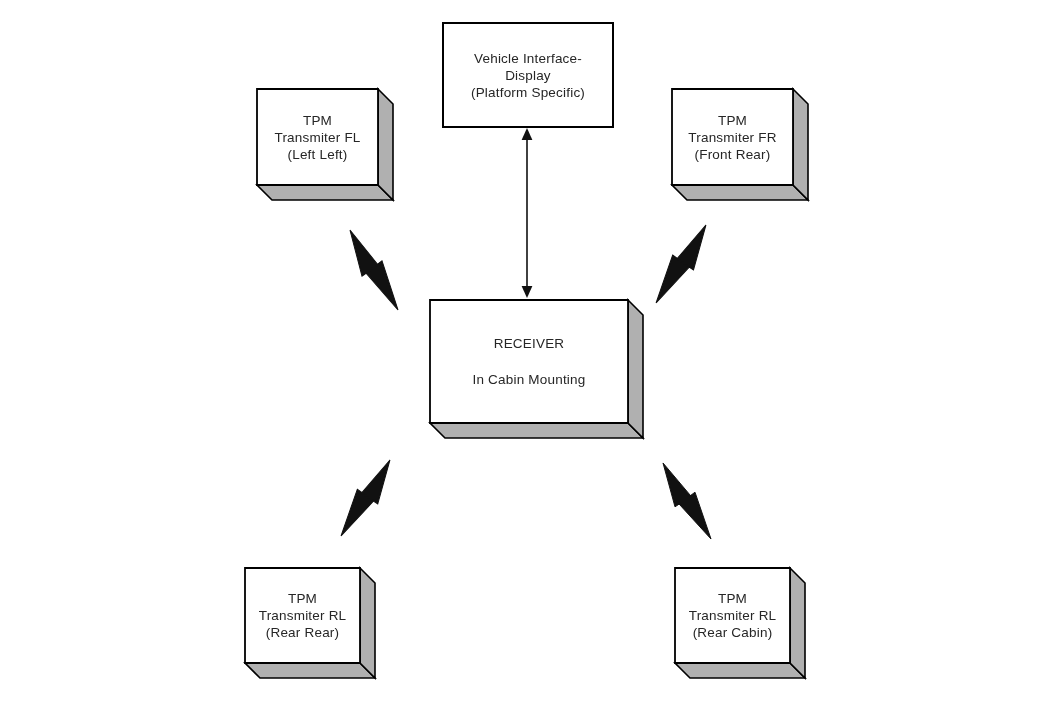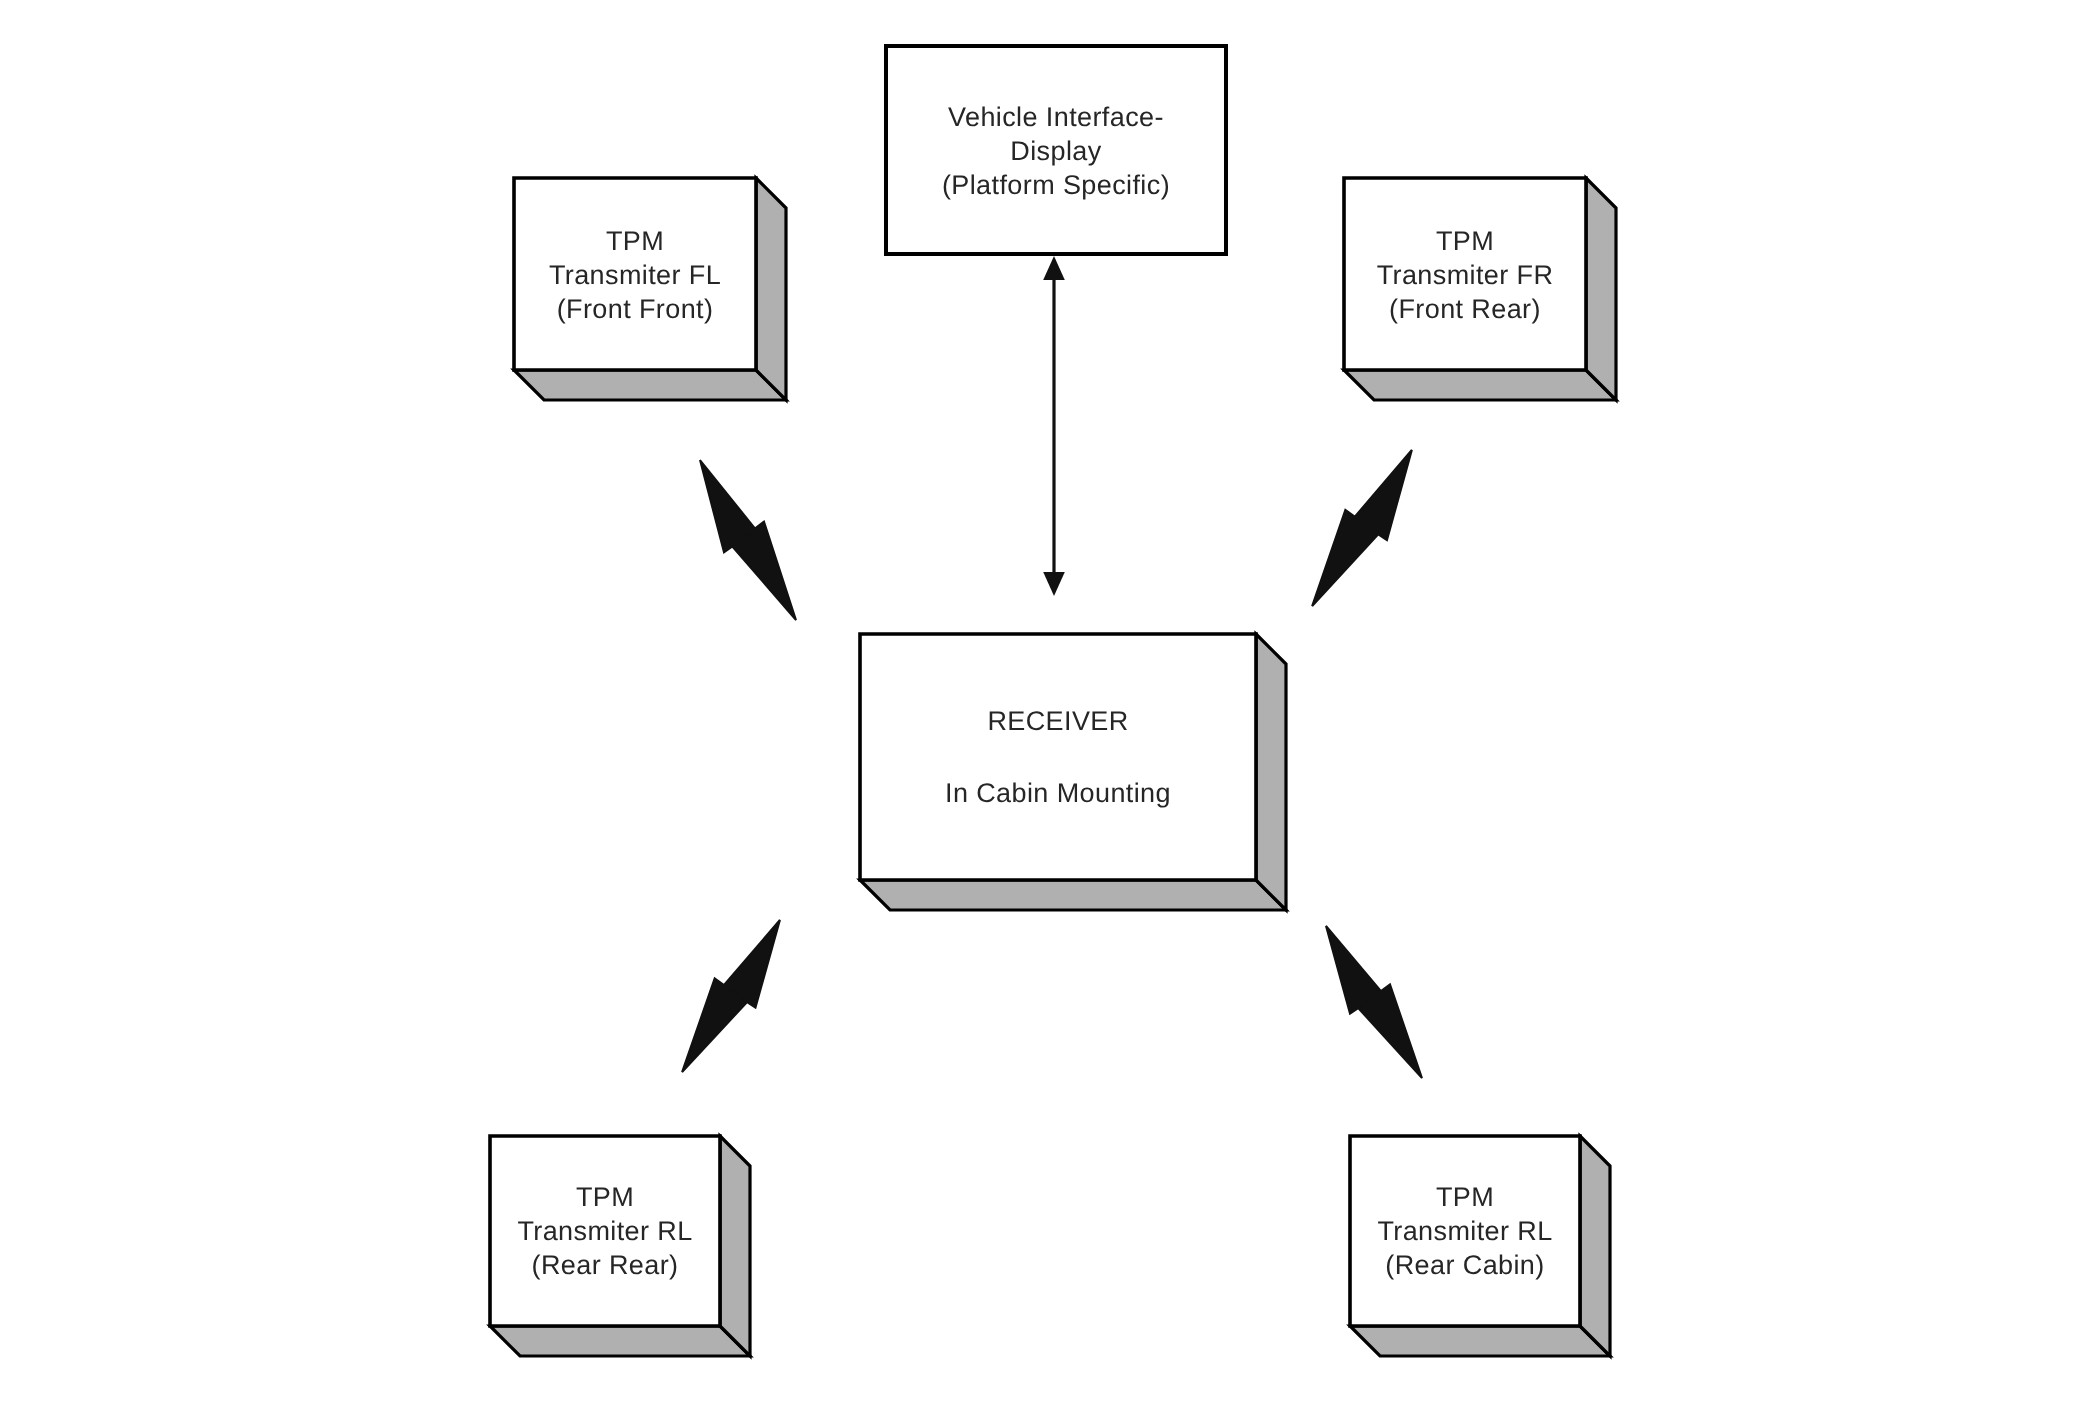--- a/index.html
+++ b/index.html
@@ -49,38 +49,38 @@
 
   <div class="node" style="left:257px;top:89px;width:136px;height:111px;">
     <svg class="box3d" viewBox="-2 -2 140 115" width="140" height="115">
         <polygon points="0,96 121,96 136,111 15,111" class="side"></polygon>
         <polygon points="121,0 136,15 136,111 121,96" class="side"></polygon>
         <polygon points="0,0 121,0 121,96 0,96" class="face"></polygon>
       </svg>
     <div class="label" style="width:121px;height:96px;">
       <span>TPM</span>
       <span>Transmiter FL</span>
-      <span>(Front Front)</span>
+      <span>(Left Left)</span>
     </div>
   </div>
 
   <div class="node" style="left:672px;top:89px;width:136px;height:111px;">
     <svg class="box3d" viewBox="-2 -2 140 115" width="140" height="115">
         <polygon points="0,96 121,96 136,111 15,111" class="side"></polygon>
         <polygon points="121,0 136,15 136,111 121,96" class="side"></polygon>
         <polygon points="0,0 121,0 121,96 0,96" class="face"></polygon>
       </svg>
     <div class="label" style="width:121px;height:96px;">
       <span>TPM</span>
       <span>Transmiter FR</span>
       <span>(Front Rear)</span>
     </div>
   </div>
 
-  <div class="node" style="left:430px;top:317px;width:213px;height:172px;">
+  <div class="node" style="left:430px;top:300px;width:213px;height:172px;">
     <svg class="box3d" viewBox="-2 -2 217 142" width="217" height="142">
         <polygon points="0,123 198,123 213,138 15,138" class="side"></polygon>
         <polygon points="198,0 213,15 213,138 198,123" class="side"></polygon>
         <polygon points="0,0 198,0 198,123 0,123" class="face"></polygon>
       </svg>
     <div class="label gap-lg" style="width:198px;height:123px;">
       <span>RECEIVER</span>
       <span>In Cabin Mounting</span>
     </div>
   </div>

